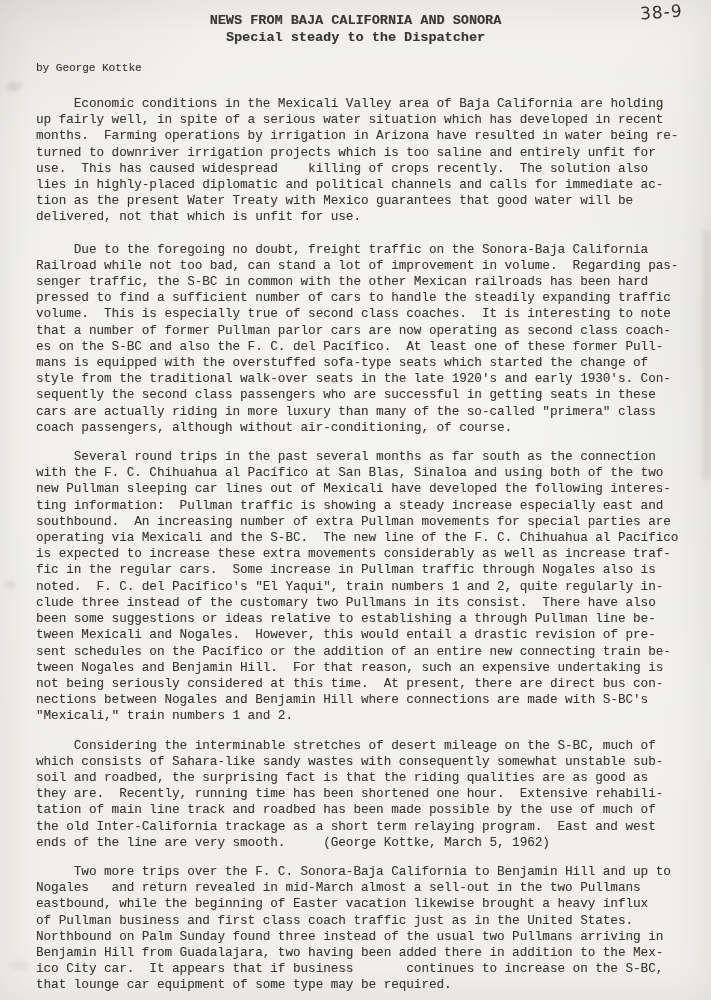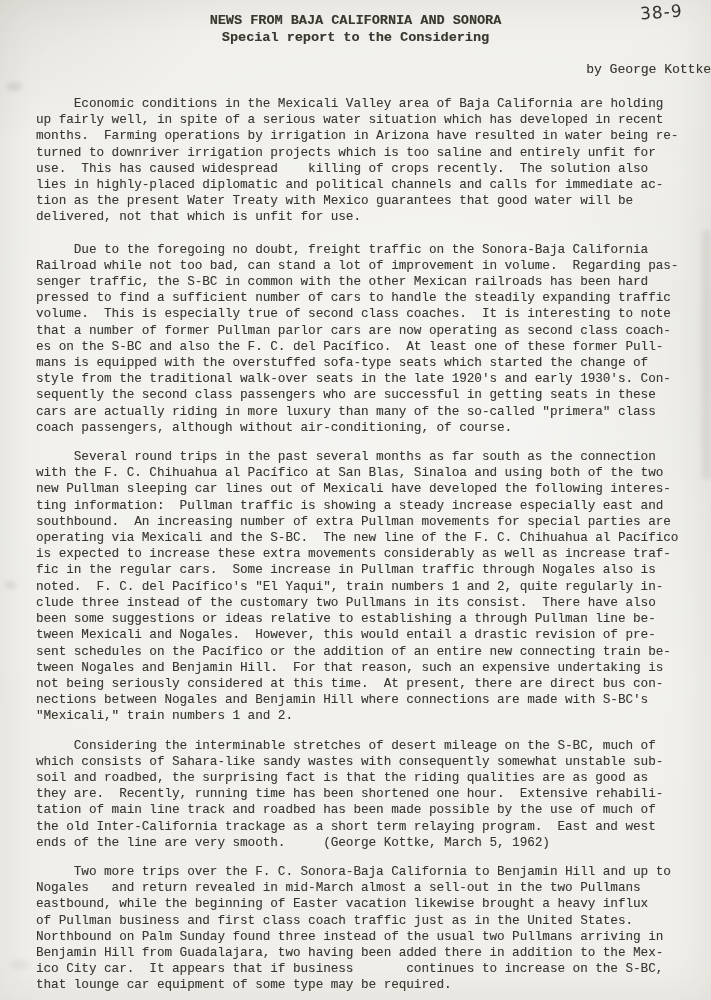--- a/index.html
+++ b/index.html
@@ -45,22 +45,22 @@
     font-size: 13.5px;
     line-height: 17px;
     text-shadow: 0.4px 0.4px 0 rgba(58,55,47,0.35);
     font-weight: bold;
   }
   .byline {
     position: absolute;
     top: 62px;
     left: 0;
     right: 0;
-    text-align: right;
-    font-size: 13px;
+    text-align: left;
+    font-size: 11px;
     text-shadow: 0.4px 0.4px 0 rgba(58,55,47,0.35);
     padding-left: 36px;
   }
   .doc-body {
     position: absolute;
     top: 96px;
     left: 36px;
     width: 660px;
     font-size: 12.6px;
     line-height: 16.2px;
@@ -90,21 +90,21 @@
 </style>
 </head>
 <body>
 
 <div class="page">
 
   <div class="page-number">38-9</div>
 
   <div class="doc-header">
     <div>NEWS FROM BAJA CALIFORNIA AND SONORA</div>
-    <div>Special report to the Considering</div>
+    <div>Special steady to the Dispatcher</div>
   </div>
 
   <div class="byline">by George Kottke</div>
 
   <div class="doc-body">
     <p class="para">     Economic conditions in the Mexicali Valley area of Baja California are holding
 up fairly well, in spite of a serious water situation which has developed in recent
 months.  Farming operations by irrigation in Arizona have resulted in water being re-
 turned to downriver irrigation projects which is too saline and entirely unfit for
 use.  This has caused widespread    killing of crops recently.  The solution also

